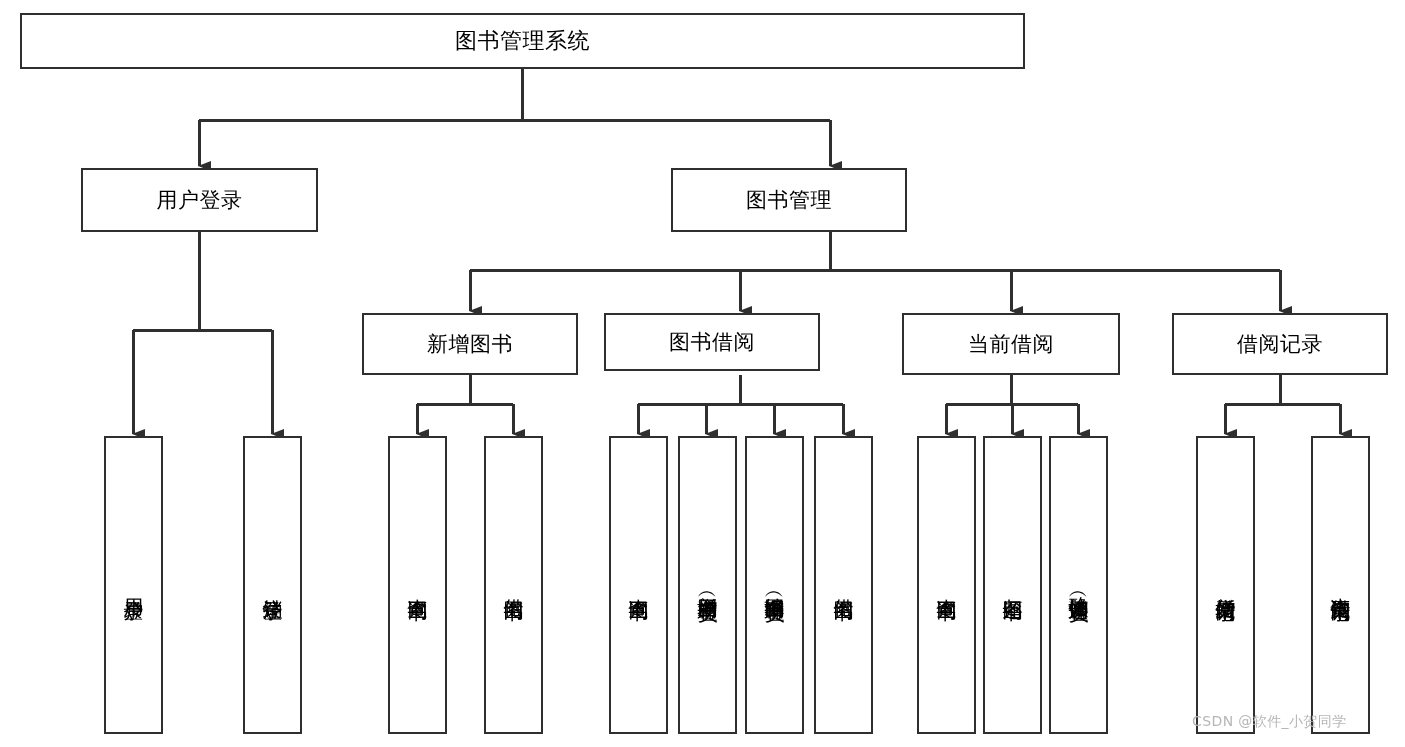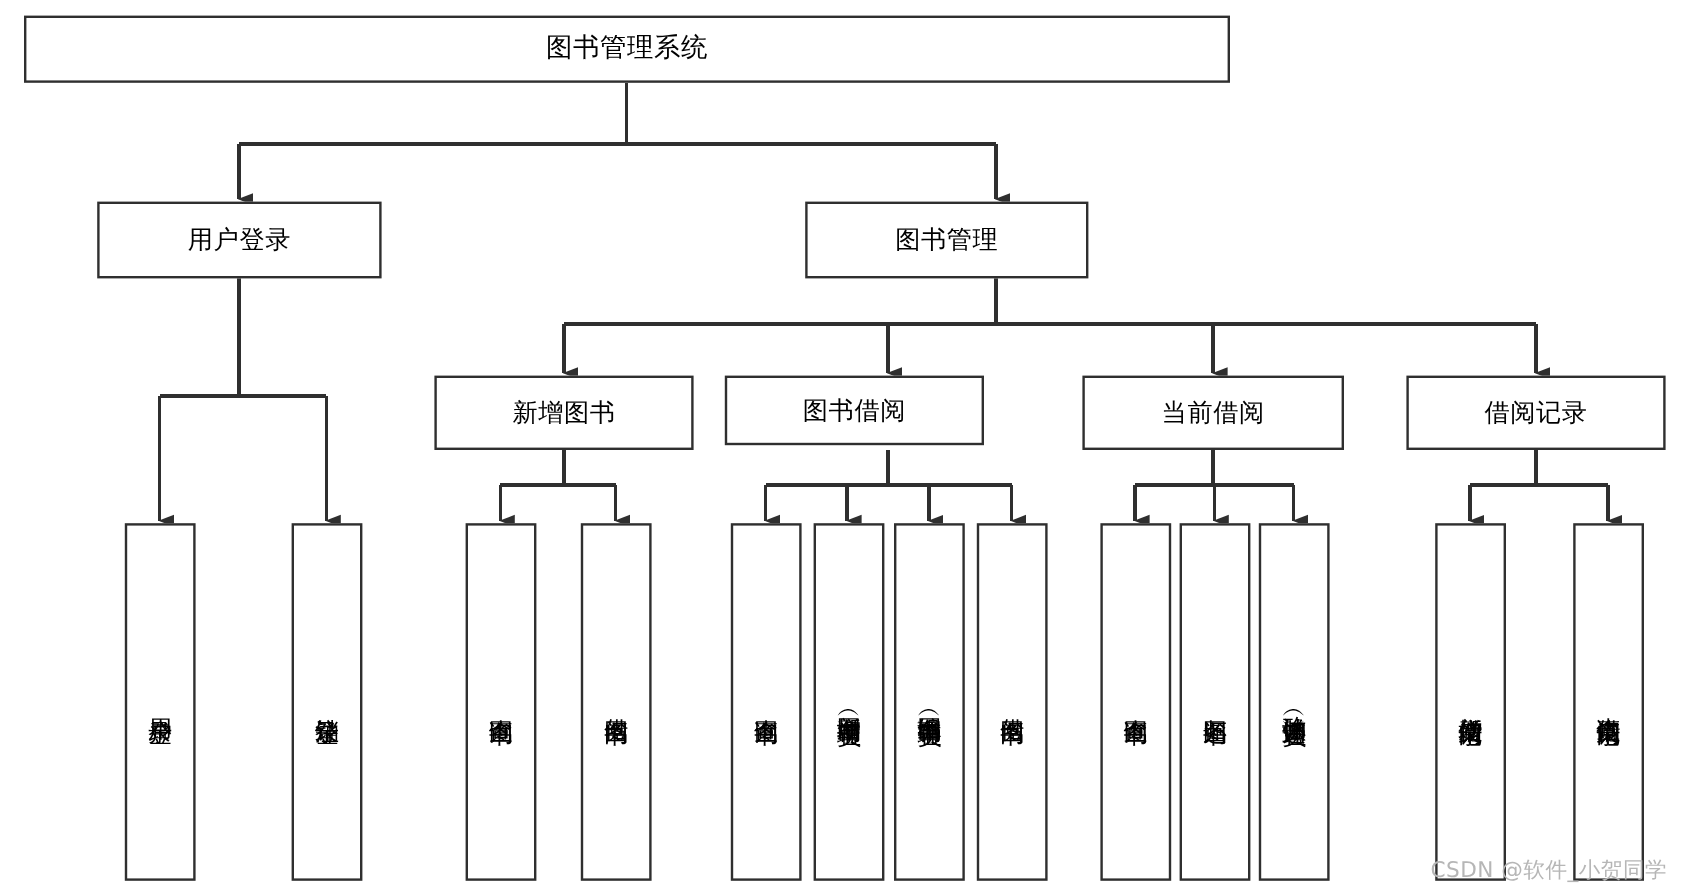--- a/index.html
+++ b/index.html
@@ -46,21 +46,21 @@
     text-orientation: upright;
     font-size: 20px;
     letter-spacing: 1px;
     line-height: 1.05;
     white-space: normal;
   }
   .level1 .node-label { font-size: 22px; }
   .watermark {
     position: absolute;
     color: #b6b6b6;
-    font-size: 18px;
+    font-size: 14px;
     white-space: nowrap;
     letter-spacing: 0.4px;
     pointer-events: none;
   }
 </style>
 </head>
 <body>
 
 <div id="diagram-root">
 

